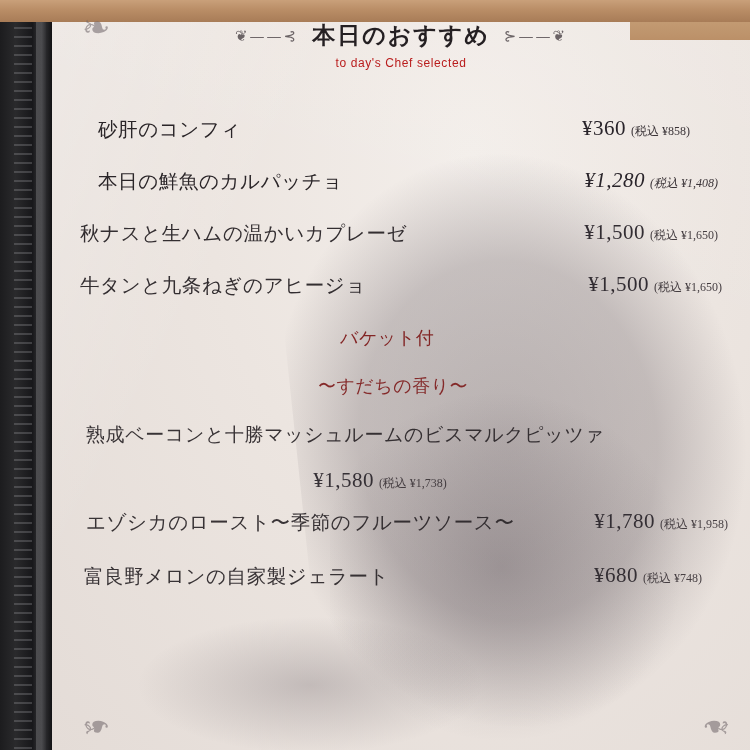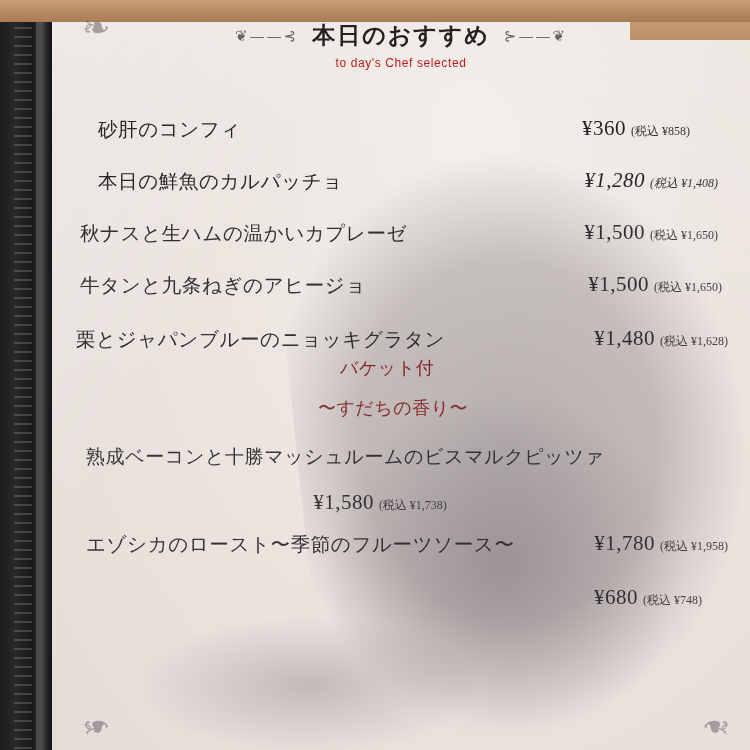--- a/index.html
+++ b/index.html
@@ -299,27 +299,20 @@
         <div class="line-main">
           <span class="dish" style="margin-left:-4px;">牛タンと九条ねぎのアヒージョ</span>
           <span class="price-wrap pc" style="right:28px;">
             <span class="price">¥1,500</span>
             <span class="tax">(税込 ¥1,650)</span>
           </span>
         </div>
       </div>
 
       <div class="menu-item dim1" style="margin-bottom:16px;">
-        <div class="line-main">
-          <span class="dish" style="margin-left:-8px;">栗とジャパンブルーのニョッキグラタン</span>
-          <span class="price-wrap pc" style="right:22px;">
-            <span class="price">¥1,480</span>
-            <span class="tax">(税込 ¥1,628)</span>
-          </span>
-        </div>
         <div class="subline right-ind">バケット付</div>
       </div>
 
       <div class="menu-item dim2" style="margin-bottom:16px;">
         <div class="subline center">〜すだちの香り〜</div>
       </div>
 
       <div class="menu-item dim2" style="margin-bottom:16px;">
         <div class="line-main">
           <span class="dish" style="margin-left:-12px;font-size:19px;">熟成ベーコンと十勝マッシュルームのビスマルクピッツァ</span>
@@ -337,20 +330,21 @@
           <span class="dish" style="margin-left:-12px;">エゾシカのロースト〜季節のフルーツソース〜</span>
           <span class="price-wrap pc" style="right:22px;text-align:center;">
             <span class="price">¥1,780</span>
             <span class="tax">(税込 ¥1,958)</span>
           </span>
         </div>
       </div>
 
       <div class="menu-item dim2">
         <div class="line-main">
+          <span class="dish" style="margin-left:-14px;">富良野メロンの自家製ジェラート</span>
           <span class="price-wrap pc" style="right:48px;">
             <span class="price">¥680</span>
             <span class="tax">(税込 ¥748)</span>
           </span>
         </div>
       </div>
 
     </div>
   </div>
 

